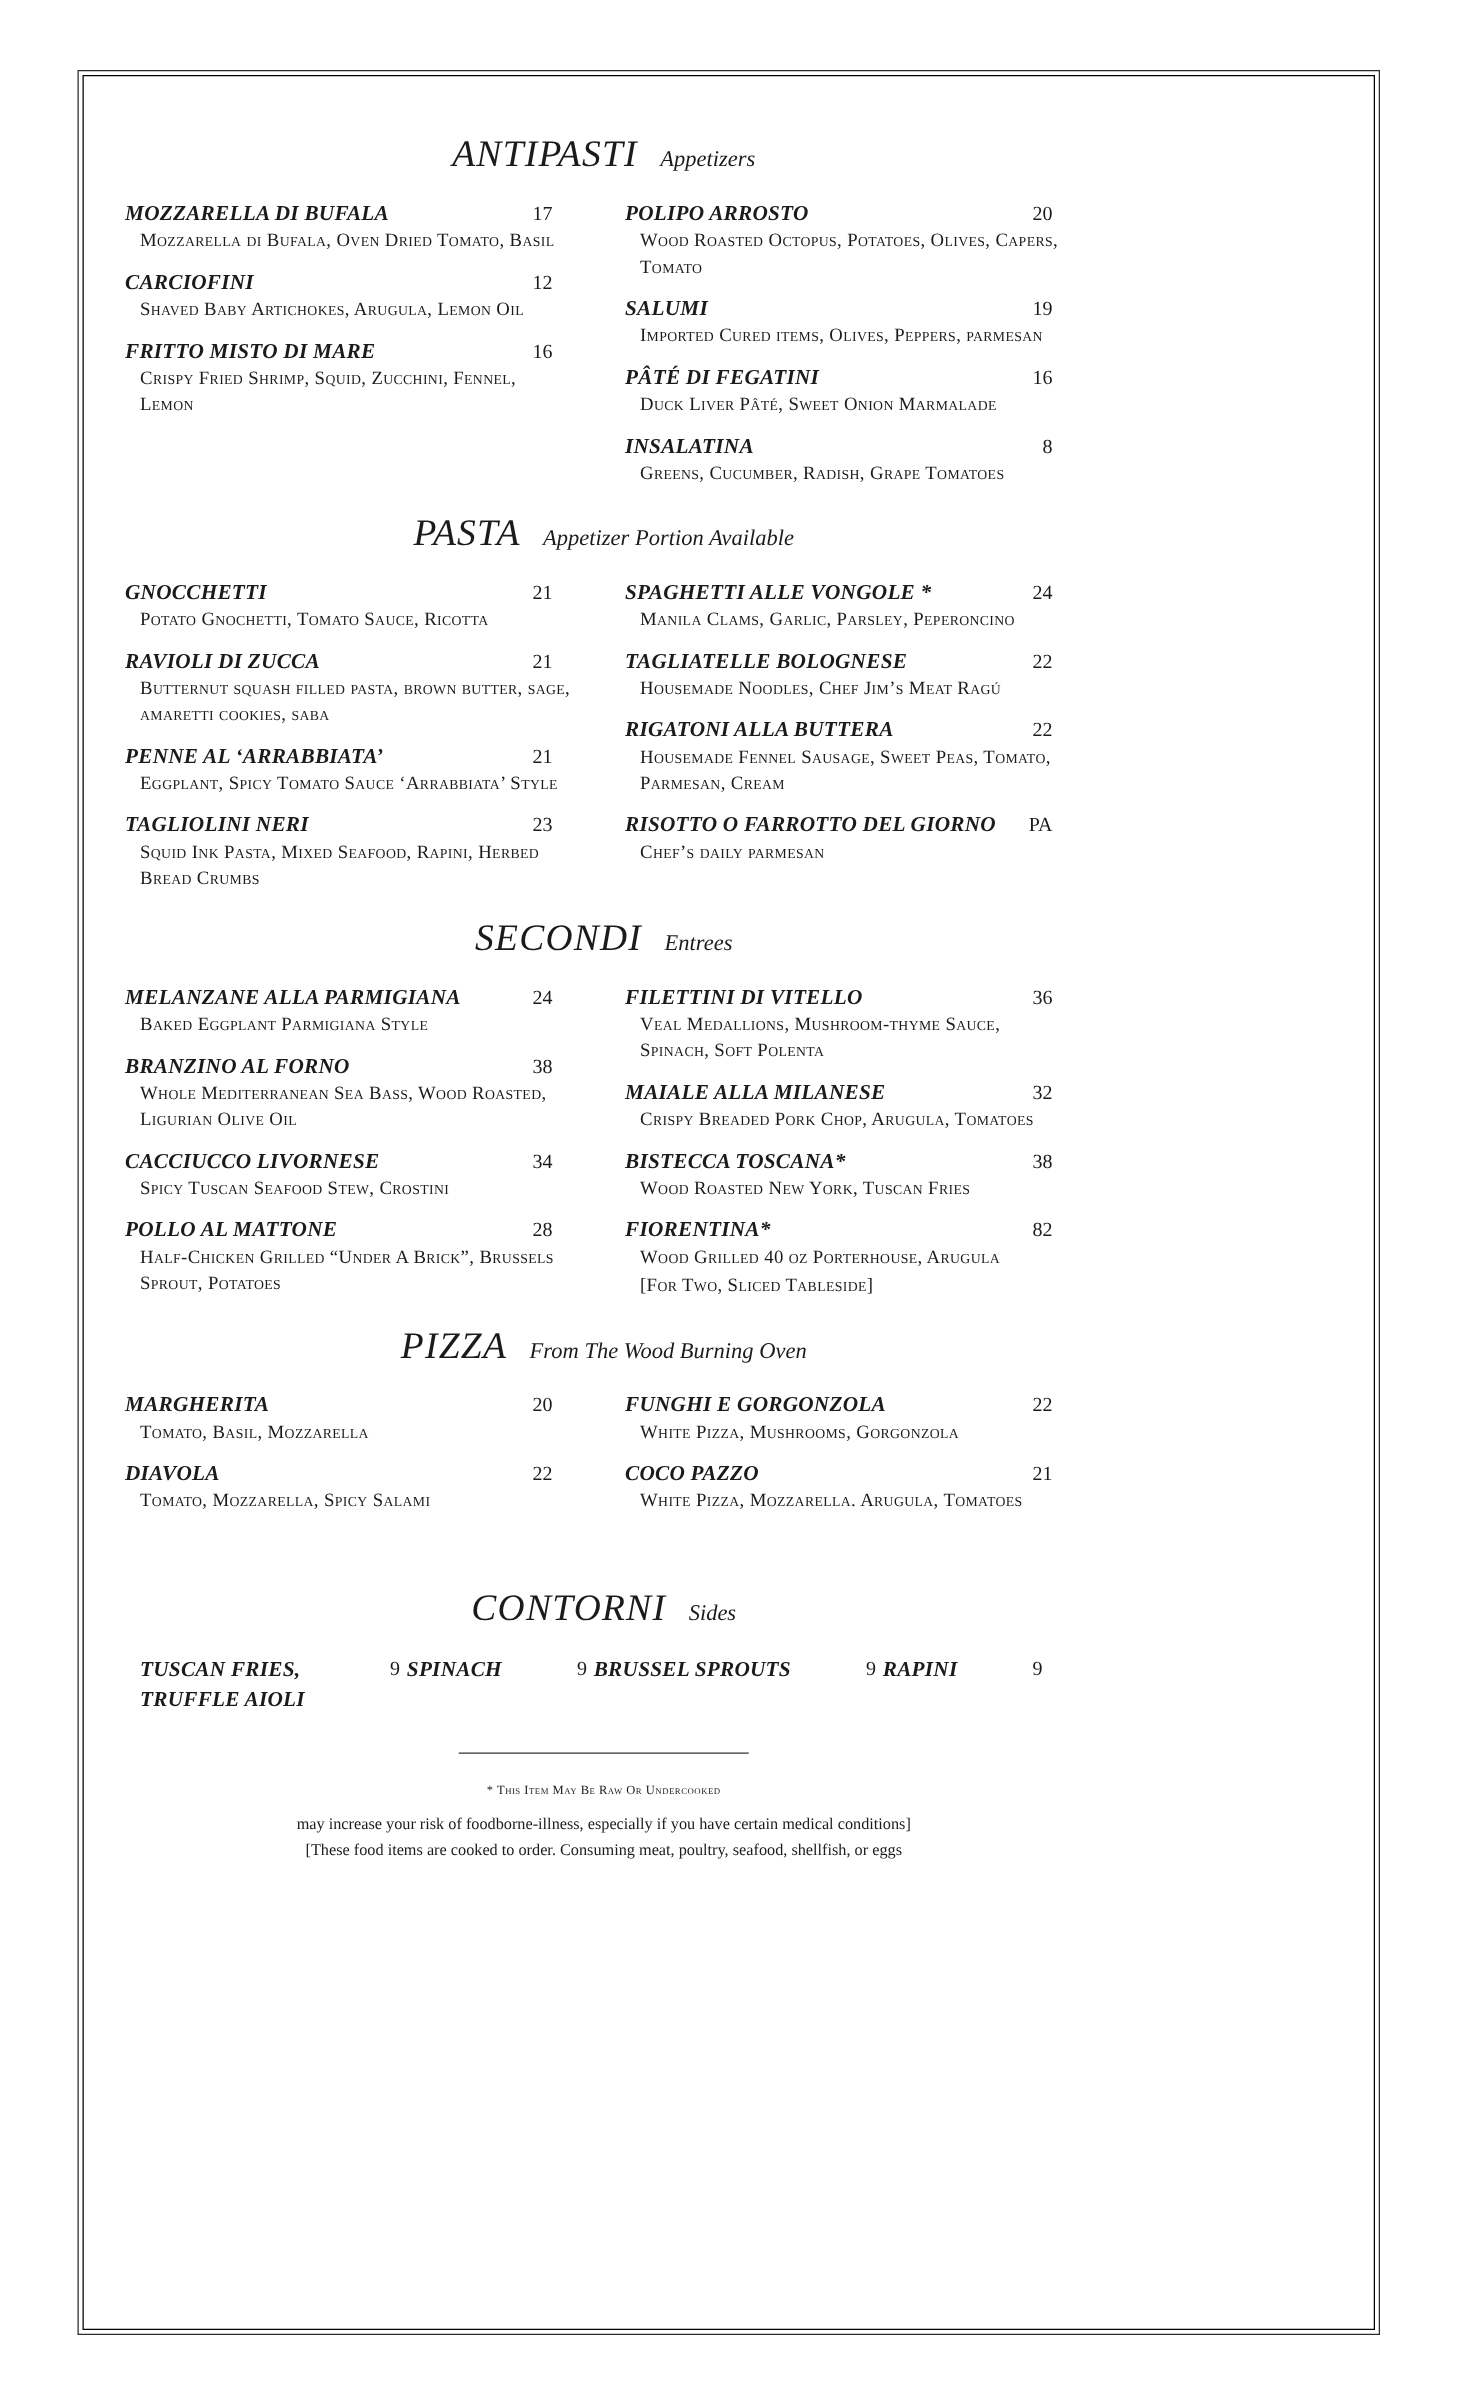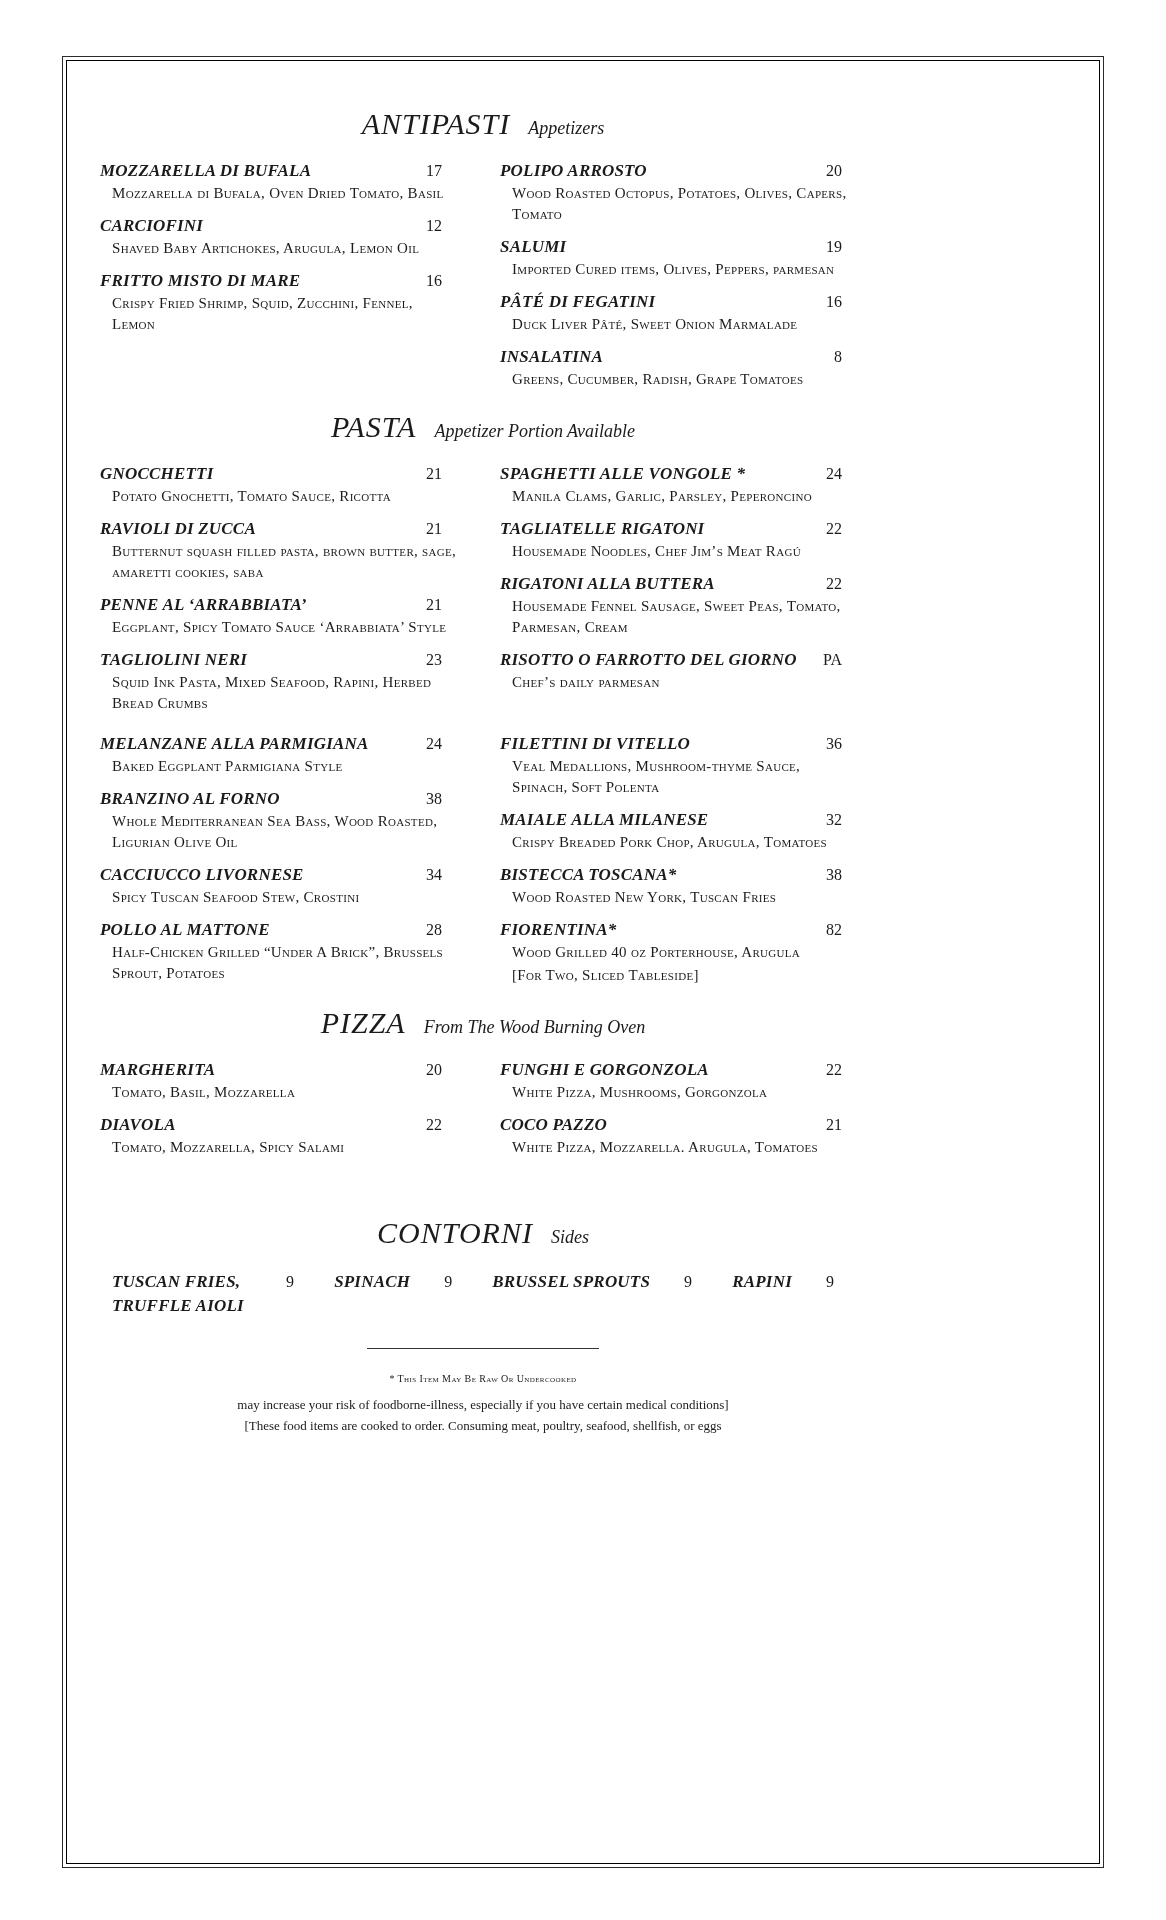--- a/index.html
+++ b/index.html
@@ -36,21 +36,21 @@
   .item-price { margin-left:auto; font-size:16px; padding-left:10px; white-space:nowrap; }
   .item-desc {
     font-size:15px; font-variant:small-caps; letter-spacing:0.3px;
     line-height:21px; padding-left:12px; margin-top:2px; max-width:358px;
   }
 
   .sides-row {
     display:flex; justify-content:space-between; align-items:flex-start;
     width:722px; margin-left:12px; margin-top:2px;
   }
-  .side-item { display:flex; gap:34px; align-items:flex-start; }
+  .side-item { display:flex; gap:60px; align-items:flex-start; }
   .side-item .item-name { font-size:17px; line-height:24px; }
   .side-item:first-child .item-name { max-width:140px; }
   .side-item .side-price { font-size:16px; line-height:24px; margin-left:0; padding-left:0; }
 
   .footer { margin-top:30px; }
   .divider { width:232px; border-top:1.5px solid #333; margin:0 auto; }
   .footnote {
     text-align:center; font-variant:small-caps; font-size:10px;
     letter-spacing:0.4px; margin-top:24px;
   }
@@ -158,21 +158,21 @@
               <div class="col">
                 <div class="item">
                   <div class="item-row">
                     <span class="item-name">SPAGHETTI ALLE VONGOLE *</span>
                     <span class="item-price">24</span>
                   </div>
                   <div class="item-desc">Manila Clams, Garlic, Parsley, Peperoncino</div>
                 </div>
                 <div class="item">
                   <div class="item-row">
-                    <span class="item-name">TAGLIATELLE RIGATONI</span>
+                    <span class="item-name">TAGLIATELLE BOLOGNESE</span>
                     <span class="item-price">22</span>
                   </div>
                   <div class="item-desc">Housemade Noodles, Chef Jim’s Meat Ragú</div>
                 </div>
                 <div class="item">
                   <div class="item-row">
                     <span class="item-name">RIGATONI ALLA BUTTERA</span>
                     <span class="item-price">22</span>
                   </div>
                   <div class="item-desc">Housemade Fennel Sausage,  Sweet Peas, Tomato, Parmesan, Cream</div>
@@ -181,20 +181,21 @@
                   <div class="item-row">
                     <span class="item-name">RISOTTO O FARROTTO DEL GIORNO</span>
                     <span class="item-price">PA</span>
                   </div>
                   <div class="item-desc">Chef’s daily parmesan</div>
                 </div>
               </div>
             </div>
           </section>
           <section class="section sec-2">
+            <div class="section-header"><span class="section-title">SECONDI</span><span class="section-subtitle">Entrees</span></div>
             <div class="columns">
               <div class="col">
                 <div class="item">
                   <div class="item-row">
                     <span class="item-name">MELANZANE ALLA PARMIGIANA</span>
                     <span class="item-price">24</span>
                   </div>
                   <div class="item-desc">Baked Eggplant Parmigiana Style</div>
                 </div>
                 <div class="item">

